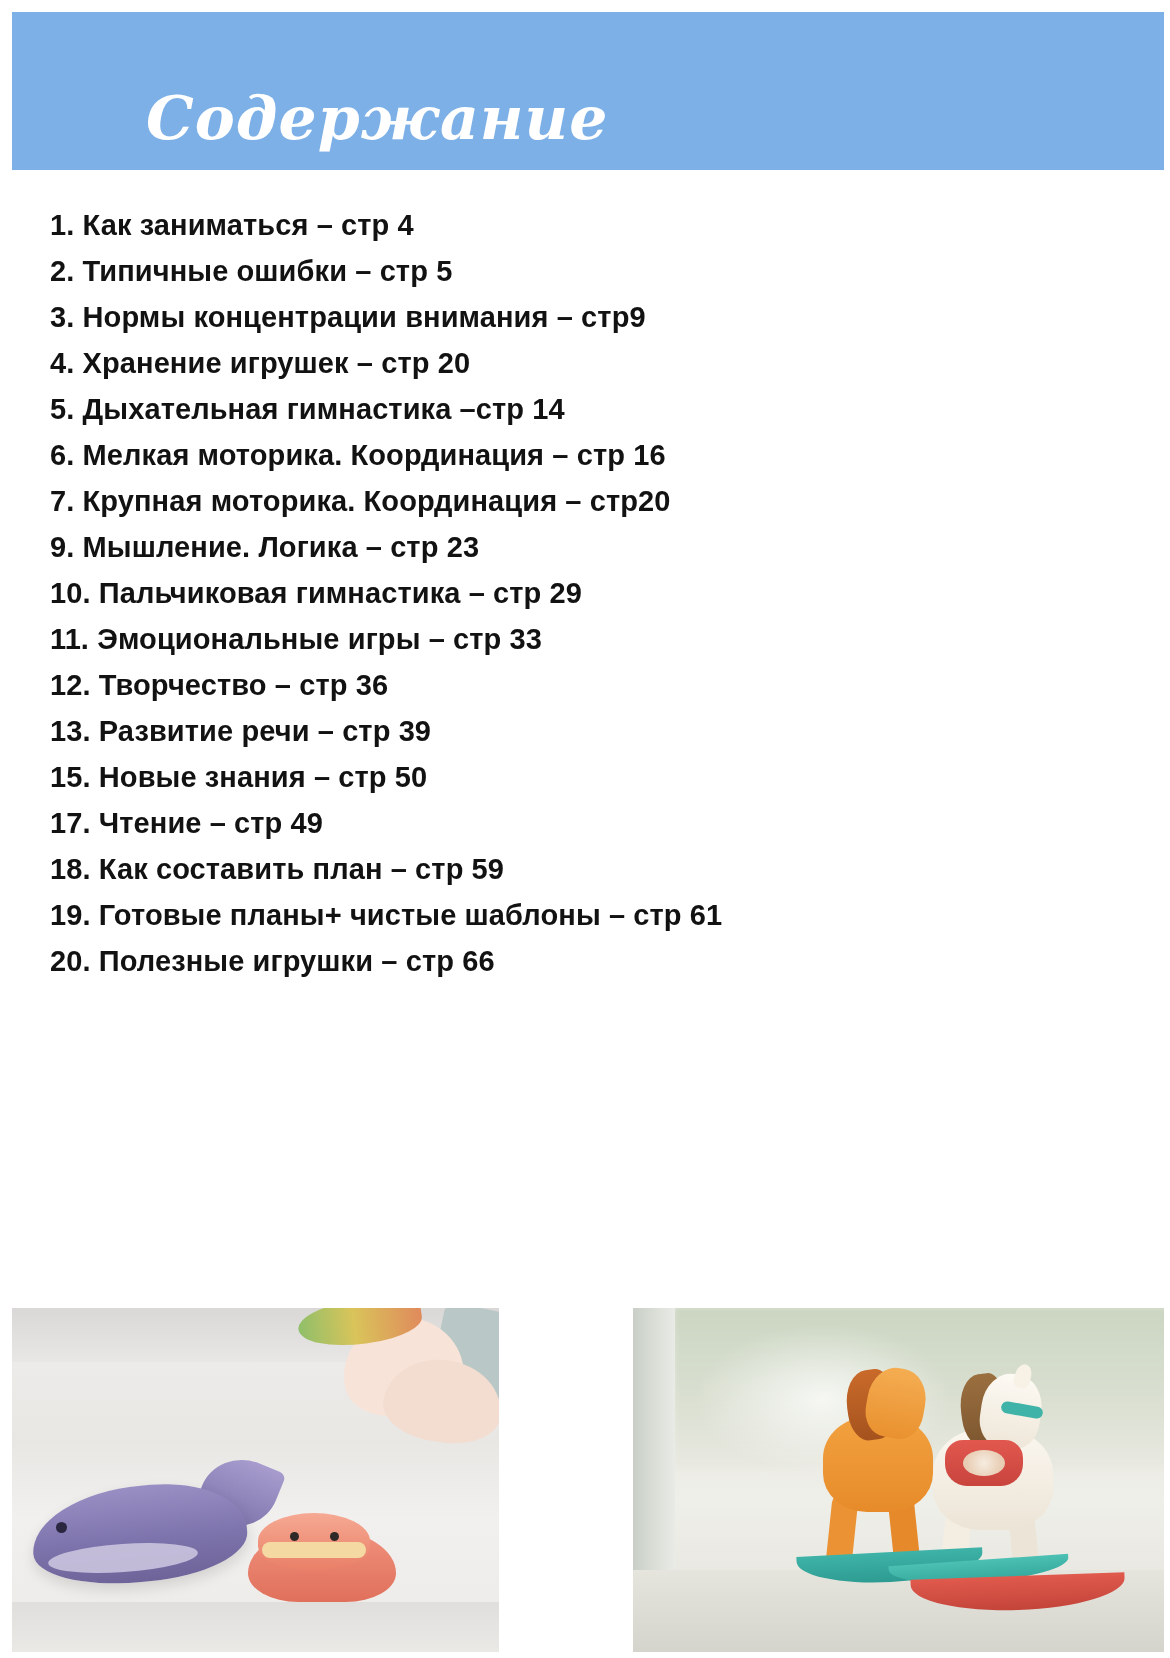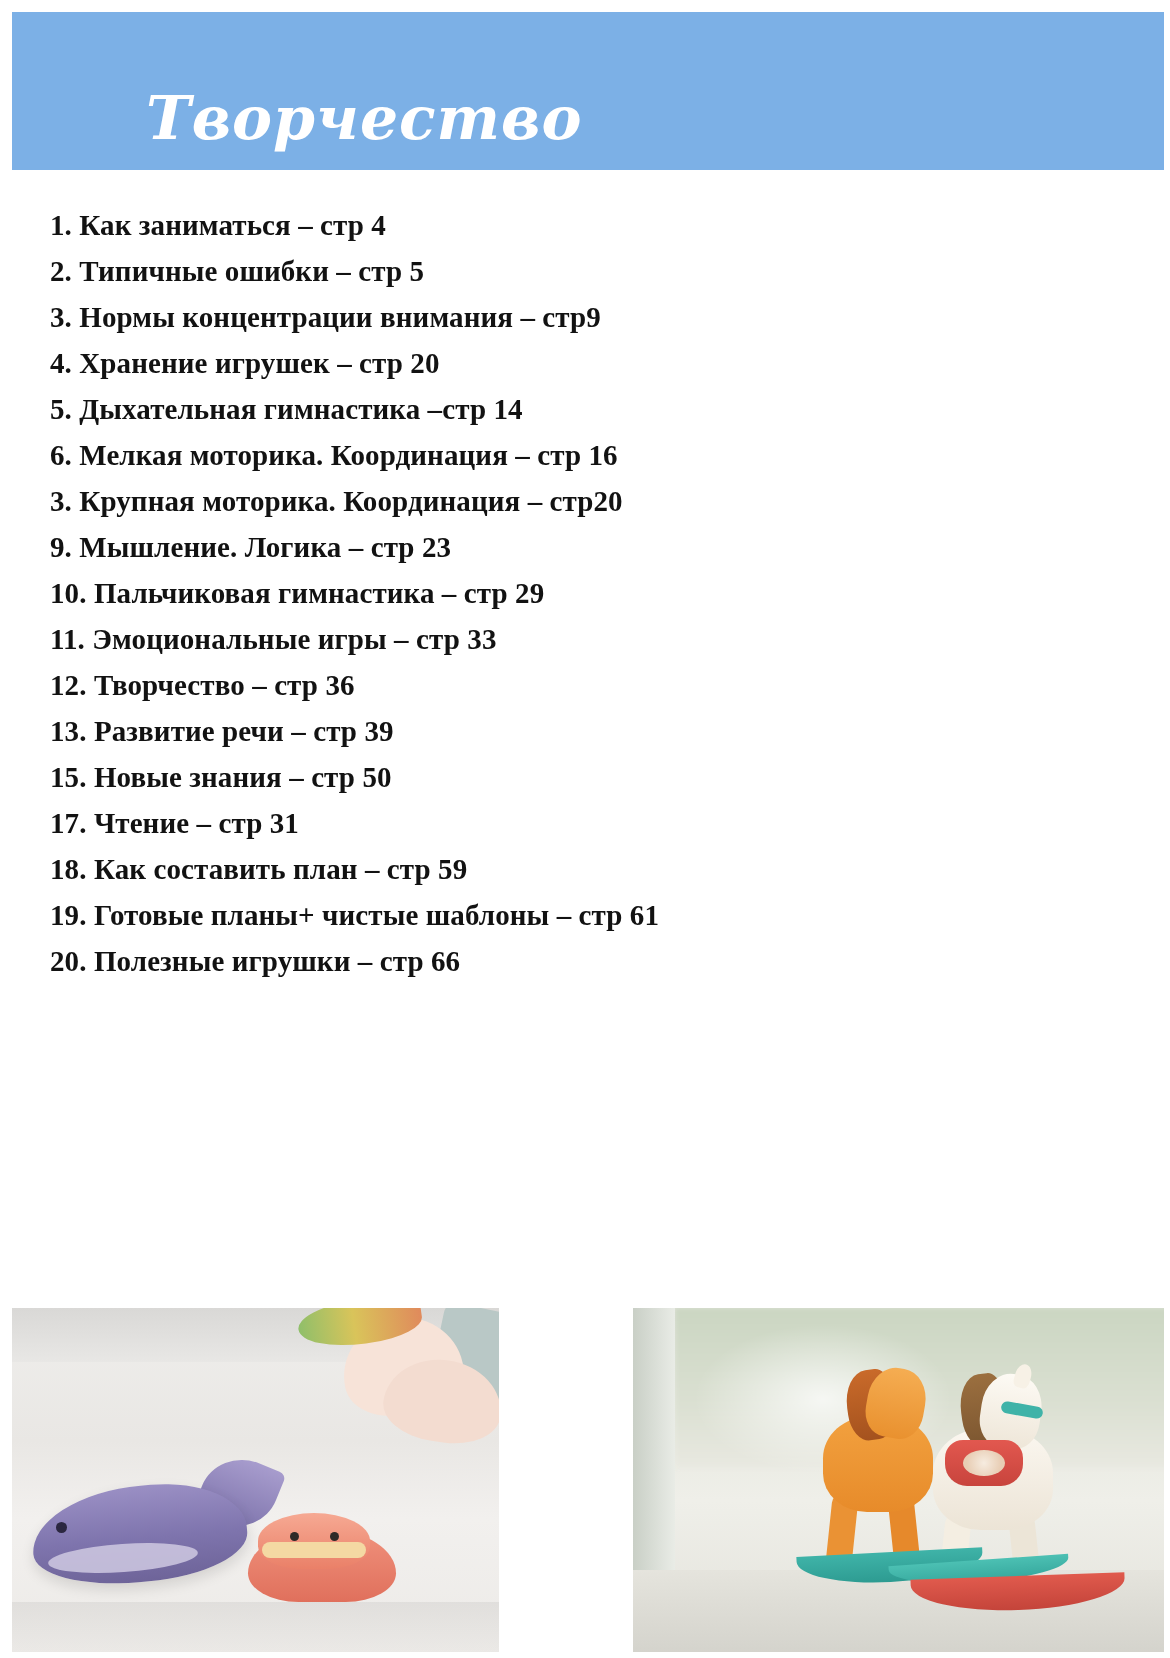--- a/index.html
+++ b/index.html
@@ -48,21 +48,21 @@
     white-space: nowrap;
   }
   
   .toc {
     position: absolute;
     left: 44px;
     top: 205px;
     width: 1070px;
   }
   .toc-item {
-    font-family: Liberation Serif, serif;
+    font-family: Liberation Sans, sans-serif;
     font-weight: 700;
     font-size: 29px;
     color: #121212;
     line-height: 1.0;
     margin-bottom: 17px;
     white-space: nowrap;
     letter-spacing: 0.1px;
   }
   .toc-item.gap-before {
     margin-top: 14px;
@@ -241,37 +241,37 @@
     position: absolute; left: 60px; top: 16px; width: 260px; height: 150px;
     background: radial-gradient(ellipse at center, rgba(255,255,255,0.75) 0%, rgba(255,255,255,0) 70%);
   }
 </style>
 </head>
 <body>
 
 <div class="page">
 
   <div class="header-band"></div>
-  <div class="header-title">Творчество</div>
+  <div class="header-title">Содержание</div>
 
   <div class="toc">
     <div class="toc-item">1. Как заниматься  – стр 4</div>
     <div class="toc-item">2. Типичные ошибки – стр 5</div>
     <div class="toc-item">3. Нормы концентрации внимания – стр9</div>
     <div class="toc-item">4. Хранение игрушек – стр 20</div>
     <div class="toc-item">5. Дыхательная гимнастика –стр 14</div>
     <div class="toc-item">6. Мелкая моторика. Координация – стр 16</div>
-    <div class="toc-item">3. Крупная моторика. Координация – стр20</div>
+    <div class="toc-item">7. Крупная моторика. Координация – стр20</div>
     <div class="toc-item">9. Мышление. Логика – стр 23</div>
     <div class="toc-item">10. Пальчиковая гимнастика – стр 29</div>
     <div class="toc-item gap-before">11. Эмоциональные игры – стр 33</div>
     <div class="toc-item">12. Творчество – стр 36</div>
     <div class="toc-item">13. Развитие речи – стр 39</div>
     <div class="toc-item">15. Новые знания – стр 50</div>
-    <div class="toc-item">17. Чтение – стр 31</div>
+    <div class="toc-item">17. Чтение – стр 49</div>
     <div class="toc-item">18. Как составить план – стр 59</div>
     <div class="toc-item">19. Готовые планы+ чистые шаблоны  – стр 61</div>
     <div class="toc-item">20. Полезные игрушки – стр 66</div>
   </div>
 
   <div class="photo photo-left">
     <div class="ph-l-bg"></div>
     <div class="ph-l-topedge"></div>
     <div class="sleeve"></div>
     <div class="hand hand-a"></div>

